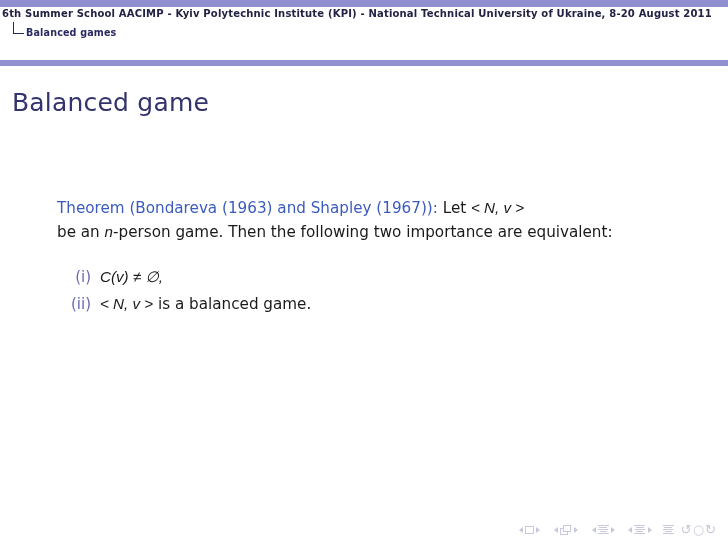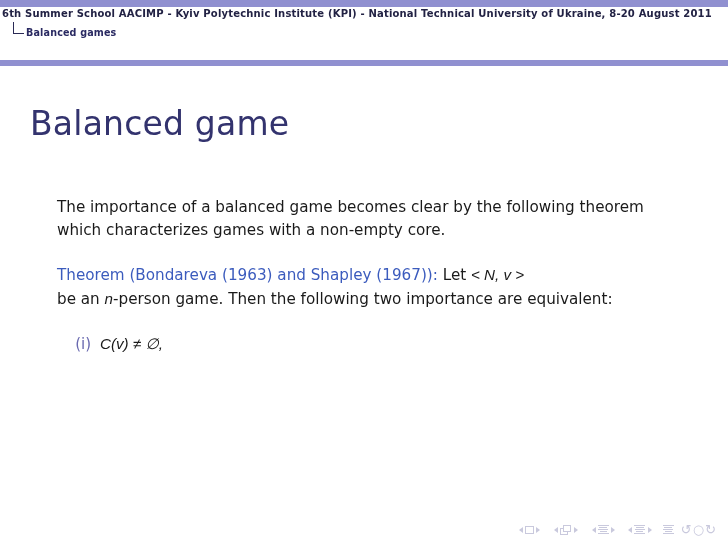--- a/index.html
+++ b/index.html
@@ -87,27 +87,26 @@
     left: 0;
     width: 728px;
     height: 6px;
     background: #9090d0;
   }
 
   
   .frame-title {
     position: absolute;
     top: 88px;
-    left: 30px;
-    font-family: "DejaVu Sans", sans-serif;
-    font-size: 33px;
+    left: 12px;
+    font-family: "DejaVu Sans", sans-serif;
+    font-size: 25px;
     font-weight: 400;
     color: #33336e;
     letter-spacing: 0.2px;
-    margin-top: 16px;
   }
 
   
   .body {
     position: absolute;
     top: 196px;
     left: 57px;
     width: 624px;
     font-size: 15.2px;
     line-height: 23.4px;
@@ -239,31 +238,35 @@
   <span class="breadcrumb-corner"></span>
   <span class="breadcrumb-label">Balanced games</span>
 </div>
 
 <div class="head-rule"></div>
 
 <div class="frame-title">Balanced game</div>
 
 <div class="body">
 
-  <p class="para">The importance of a balanced game becomes clear by the following theorem which characterizes games with a non-empty core.</p>
 
   <p class="para">
     <span class="theorem-head">Theorem (Bondareva (1963) and Shapley (1967)):</span><span>&nbsp;</span><span>Let</span><span>&nbsp;</span><span class="mathit">&lt; N, v &gt;</span><br>
     <span>be an</span><span>&nbsp;</span><span class="mathit">n</span><span>-person game. Then the following two importance are equivalent:</span>
   </p>
 
   <ul class="enum">
     <li class="enum-item">
       <span class="enum-marker">(i)</span>
       <span class="enum-text mathit">C(v) ≠ ∅,</span>
+    </li>
+    <li class="enum-item">
+      <span class="enum-marker">(ii)</span>
+      <span class="enum-text"><span class="mathit">&lt; N, v &gt;</span><span>&nbsp;</span><span>is a balanced game.</span>
+      </span>
     </li>
   </ul>
 
 </div>
 
 <div class="nav-bar">
 
   <div class="nav-group">
     <span class="nav-arrow left"></span>
     <span class="glyph-slide"></span>

